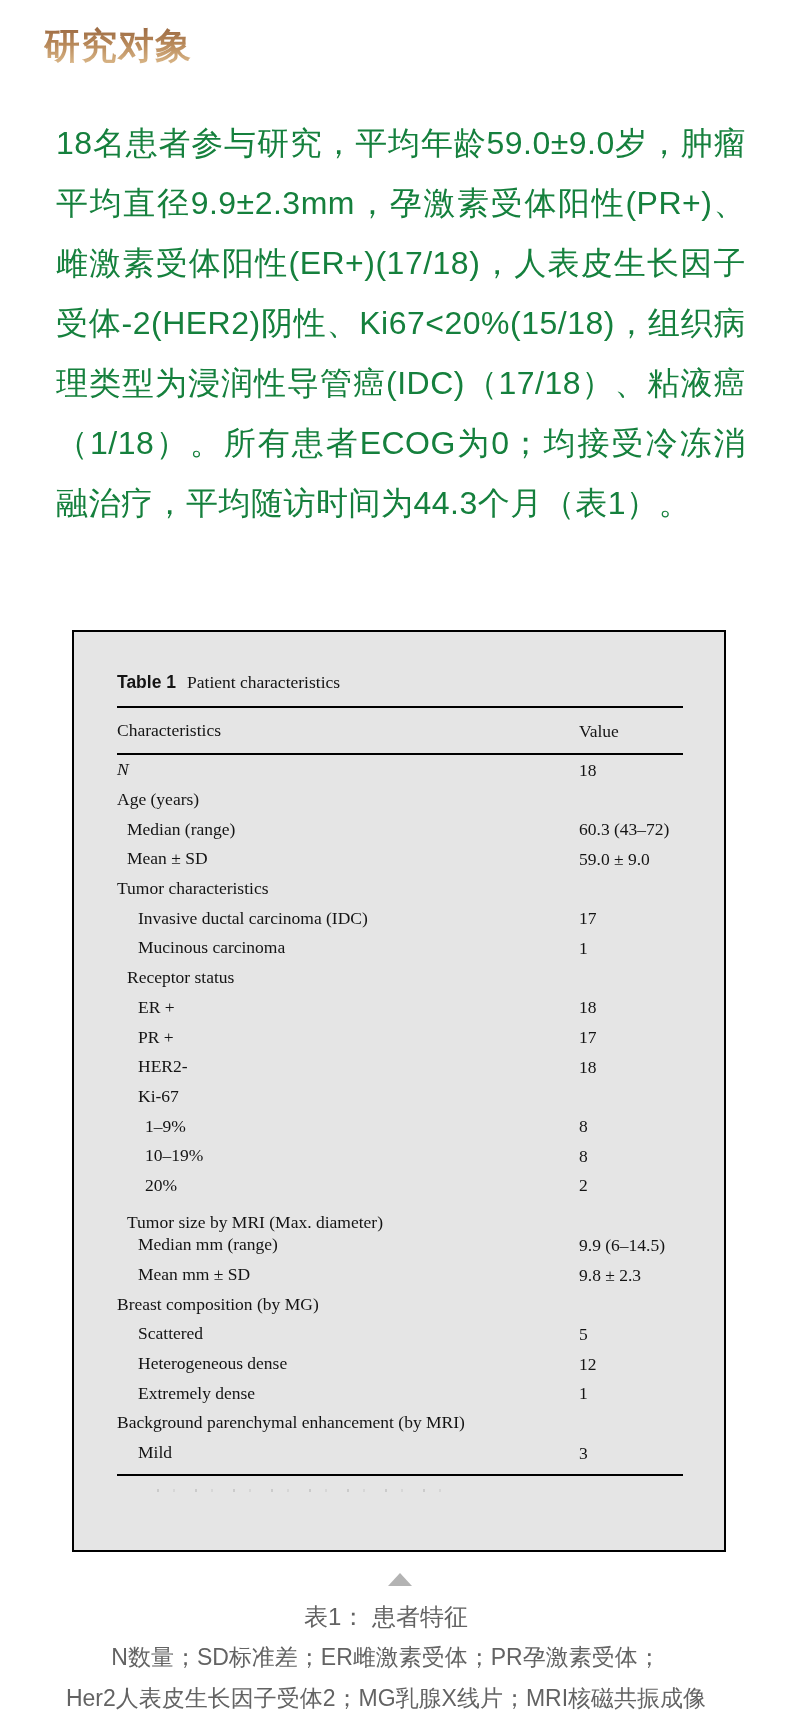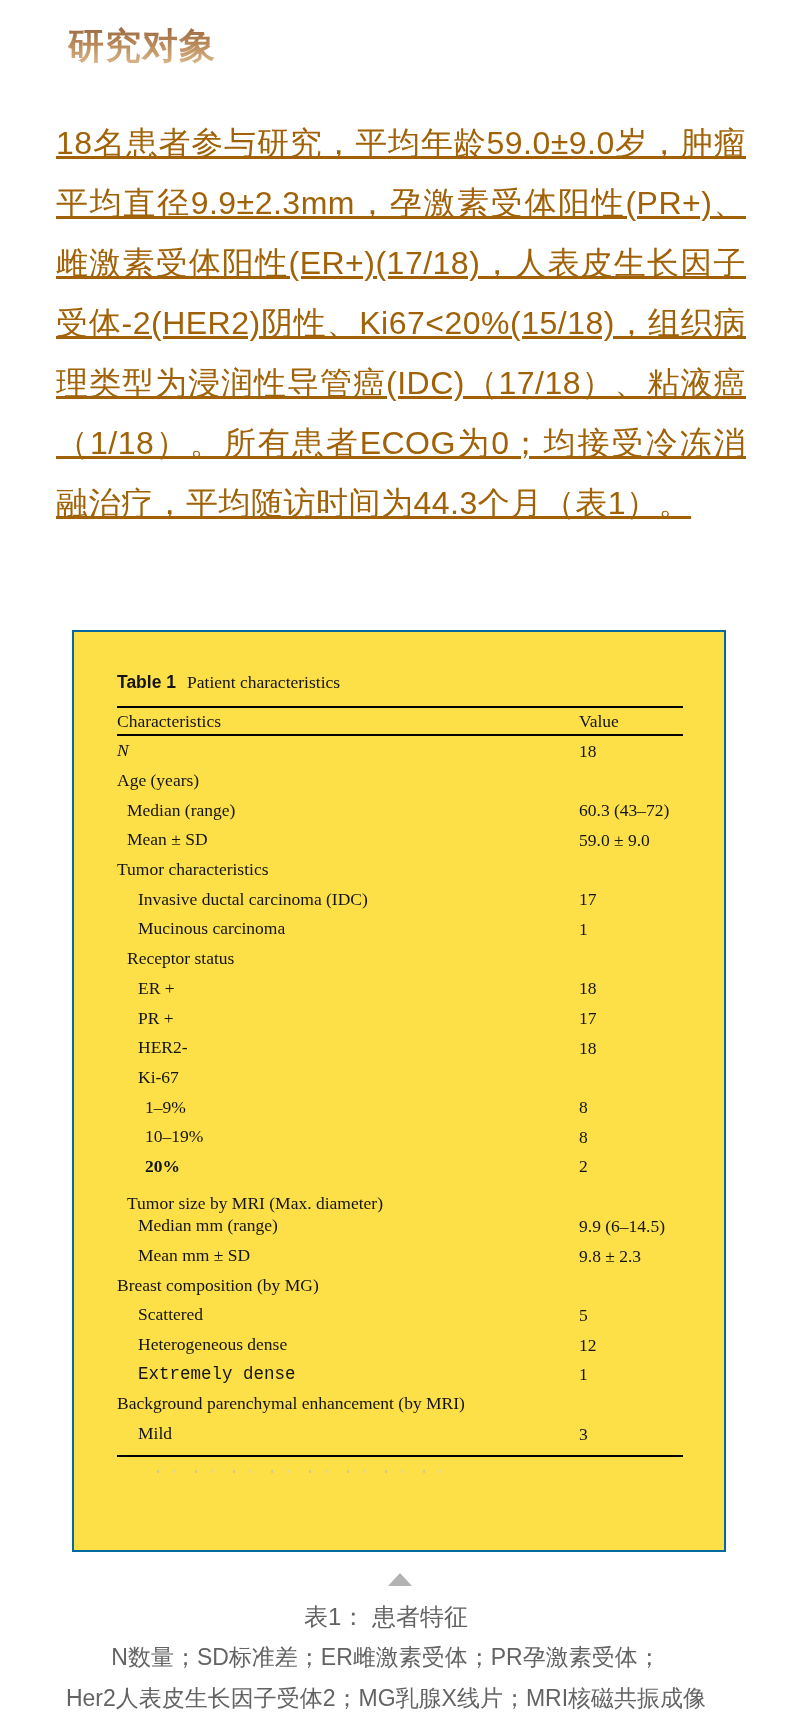--- a/index.html
+++ b/index.html
@@ -3,50 +3,50 @@
 <meta charset="utf-8">
 <style>
   html,body{margin:0;padding:0;}
   body{
     width:800px;height:1730px;position:relative;background:#ffffff;
     font-family:"Liberation Sans","DejaVu Sans",sans-serif;
     overflow:hidden;
   }
   
   .heading{
-    position:absolute;left:68px;top:22px;margin:0;
+    position:absolute;left:44px;top:22px;margin:0;
     font-family:"Liberation Serif","DejaVu Serif",serif;
     font-size:36px;font-weight:bold;letter-spacing:1px;
     background:linear-gradient(180deg,#93613c 0%,#b8895a 45%,#e5c698 100%);
     -webkit-background-clip:text;background-clip:text;
     color:transparent;-webkit-text-fill-color:transparent;
   }
   
   .para{
     position:absolute;left:56px;top:113px;width:690px;margin:0;
-    font-size:32px;line-height:60px;color:#a16207;
-    text-align:justify;letter-spacing:0.5px;text-decoration:underline;
+    font-size:32px;line-height:60px;color:#15803d;
+    text-align:justify;letter-spacing:0.5px;
   }
   
   .figure{
     position:absolute;left:72px;top:630px;width:654px;height:922px;
-    border:2px solid #0369a1;box-sizing:border-box;background:#fde047;
+    border:2px solid #000000;box-sizing:border-box;background:#e5e5e5;
   }
   .tbl-content{
     position:absolute;left:43px;top:0;width:566px;
     font-family:"Liberation Serif","DejaVu Serif",serif;
     font-size:17.5px;color:#141414;
   }
   .tbl-title{margin-top:40px;height:23px;white-space:nowrap;}
   .tbl-title-label{
     font-family:"Liberation Sans","DejaVu Sans",sans-serif;
     font-weight:bold;margin-right:11px;
   }
   .rule-top{margin-top:11px;border-top:2.5px solid #000;}
-  .tbl-header{height:26px;display:flex;align-items:center;position:relative;}
+  .tbl-header{height:45px;display:flex;align-items:center;position:relative;}
   .rule-mid{border-top:2.5px solid #000;}
   .tbl-row{height:29.7px;display:flex;align-items:center;position:relative;}
   .cell-value{position:absolute;left:462px;top:50%;transform:translateY(-50%);white-space:nowrap;}
   .rule-bottom{border-top:2px solid #000;margin-top:6px;}
   .remnant{
     margin-top:13px;margin-left:40px;height:3px;width:300px;opacity:.65;
     background:repeating-linear-gradient(90deg,#bdbdbd 0 2px,transparent 2px 16px,#cfcfcf 16px 18px,transparent 18px 38px);
   }
   
   .triangle{
@@ -131,21 +131,21 @@
   </div>
         <div class="tbl-row">
     <span style="padding-left: 28px;">1–9%</span>
     <span class="cell-value">8</span>
   </div>
         <div class="tbl-row">
     <span style="padding-left: 28px;">10–19%</span>
     <span class="cell-value">8</span>
   </div>
         <div class="tbl-row">
-    <span style="padding-left: 28px; font-weight: bold;">20%</span>
+    <span style="padding-left: 28px;">20%</span>
     <span class="cell-value">2</span>
   </div>
         <div class="tbl-row">
     <span style="padding-left: 10px; margin-top: 15px;">Tumor size by MRI (Max. diameter)</span>
     <span class="cell-value"></span>
   </div>
         <div class="tbl-row">
     <span style="padding-left: 21px;">Median mm (range)</span>
     <span class="cell-value">9.9 (6–14.5)</span>
   </div>
@@ -159,21 +159,21 @@
   </div>
         <div class="tbl-row">
     <span style="padding-left: 21px;">Scattered</span>
     <span class="cell-value">5</span>
   </div>
         <div class="tbl-row">
     <span style="padding-left: 21px;">Heterogeneous dense</span>
     <span class="cell-value">12</span>
   </div>
         <div class="tbl-row">
-    <span style="padding-left: 21px; font-family: Liberation Mono, monospace;">Extremely dense</span>
+    <span style="padding-left: 21px;">Extremely dense</span>
     <span class="cell-value">1</span>
   </div>
         <div class="tbl-row">
     <span style="padding-left: 0px;">Background parenchymal enhancement (by MRI)</span>
     <span class="cell-value"></span>
   </div>
         <div class="tbl-row">
     <span style="padding-left: 21px;">Mild</span>
     <span class="cell-value">3</span>
   </div>

